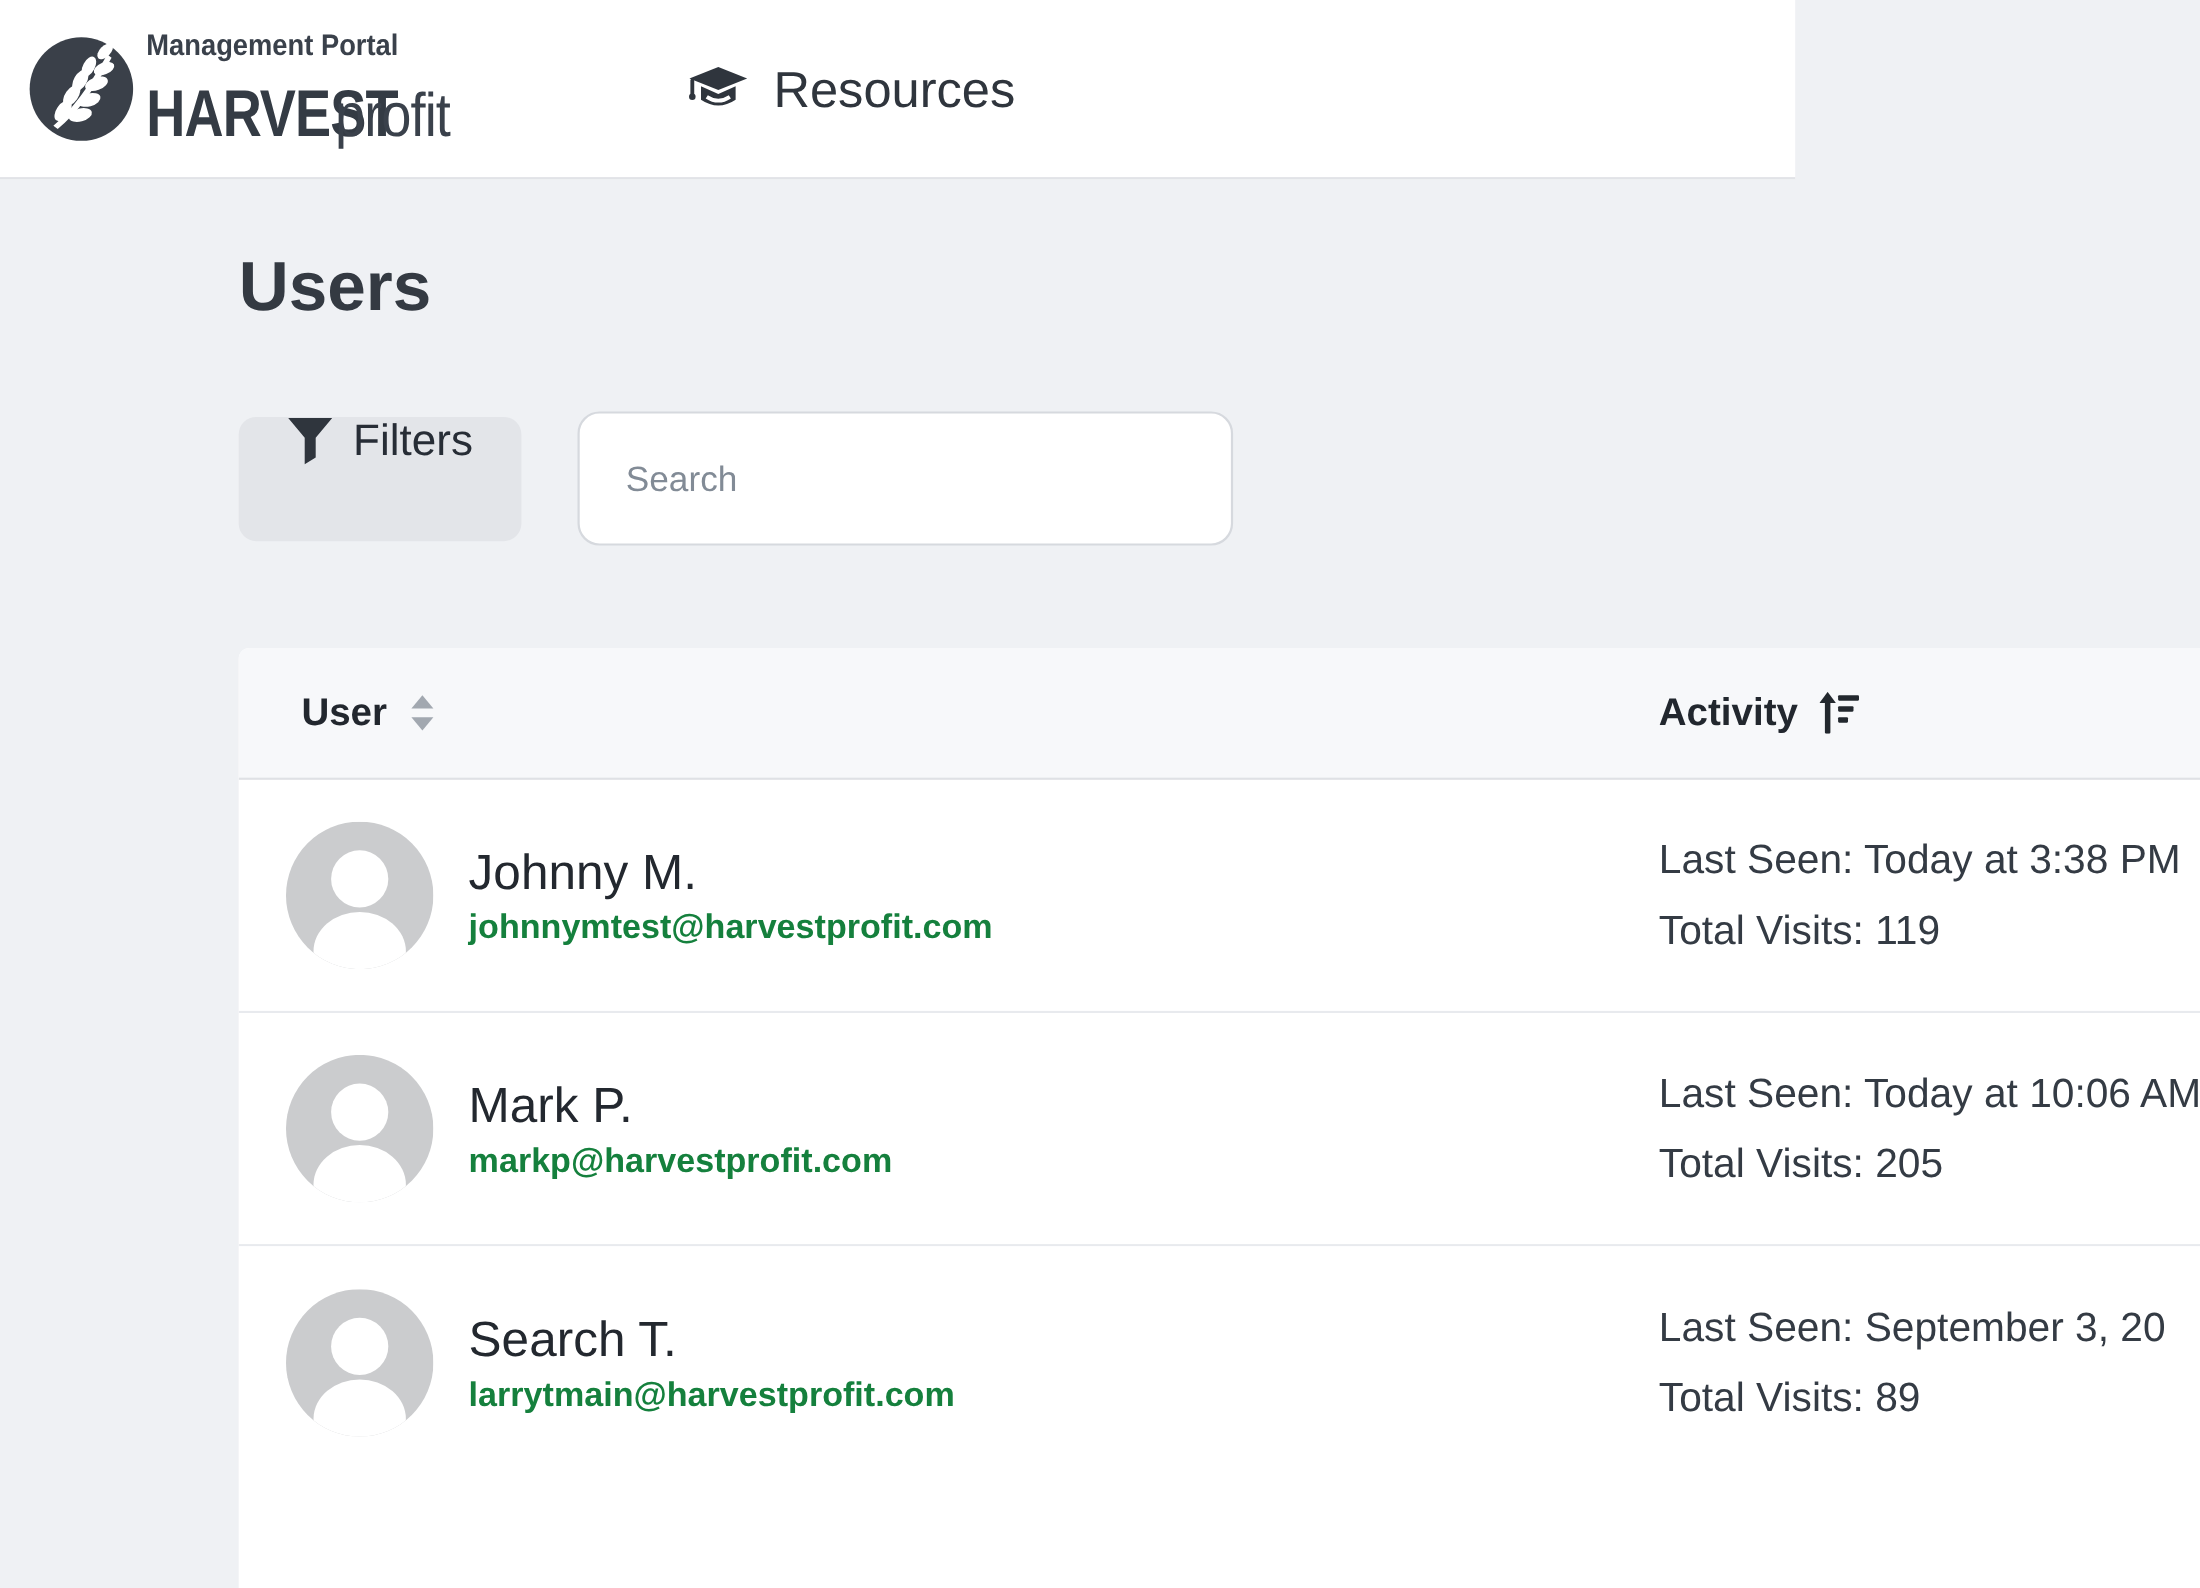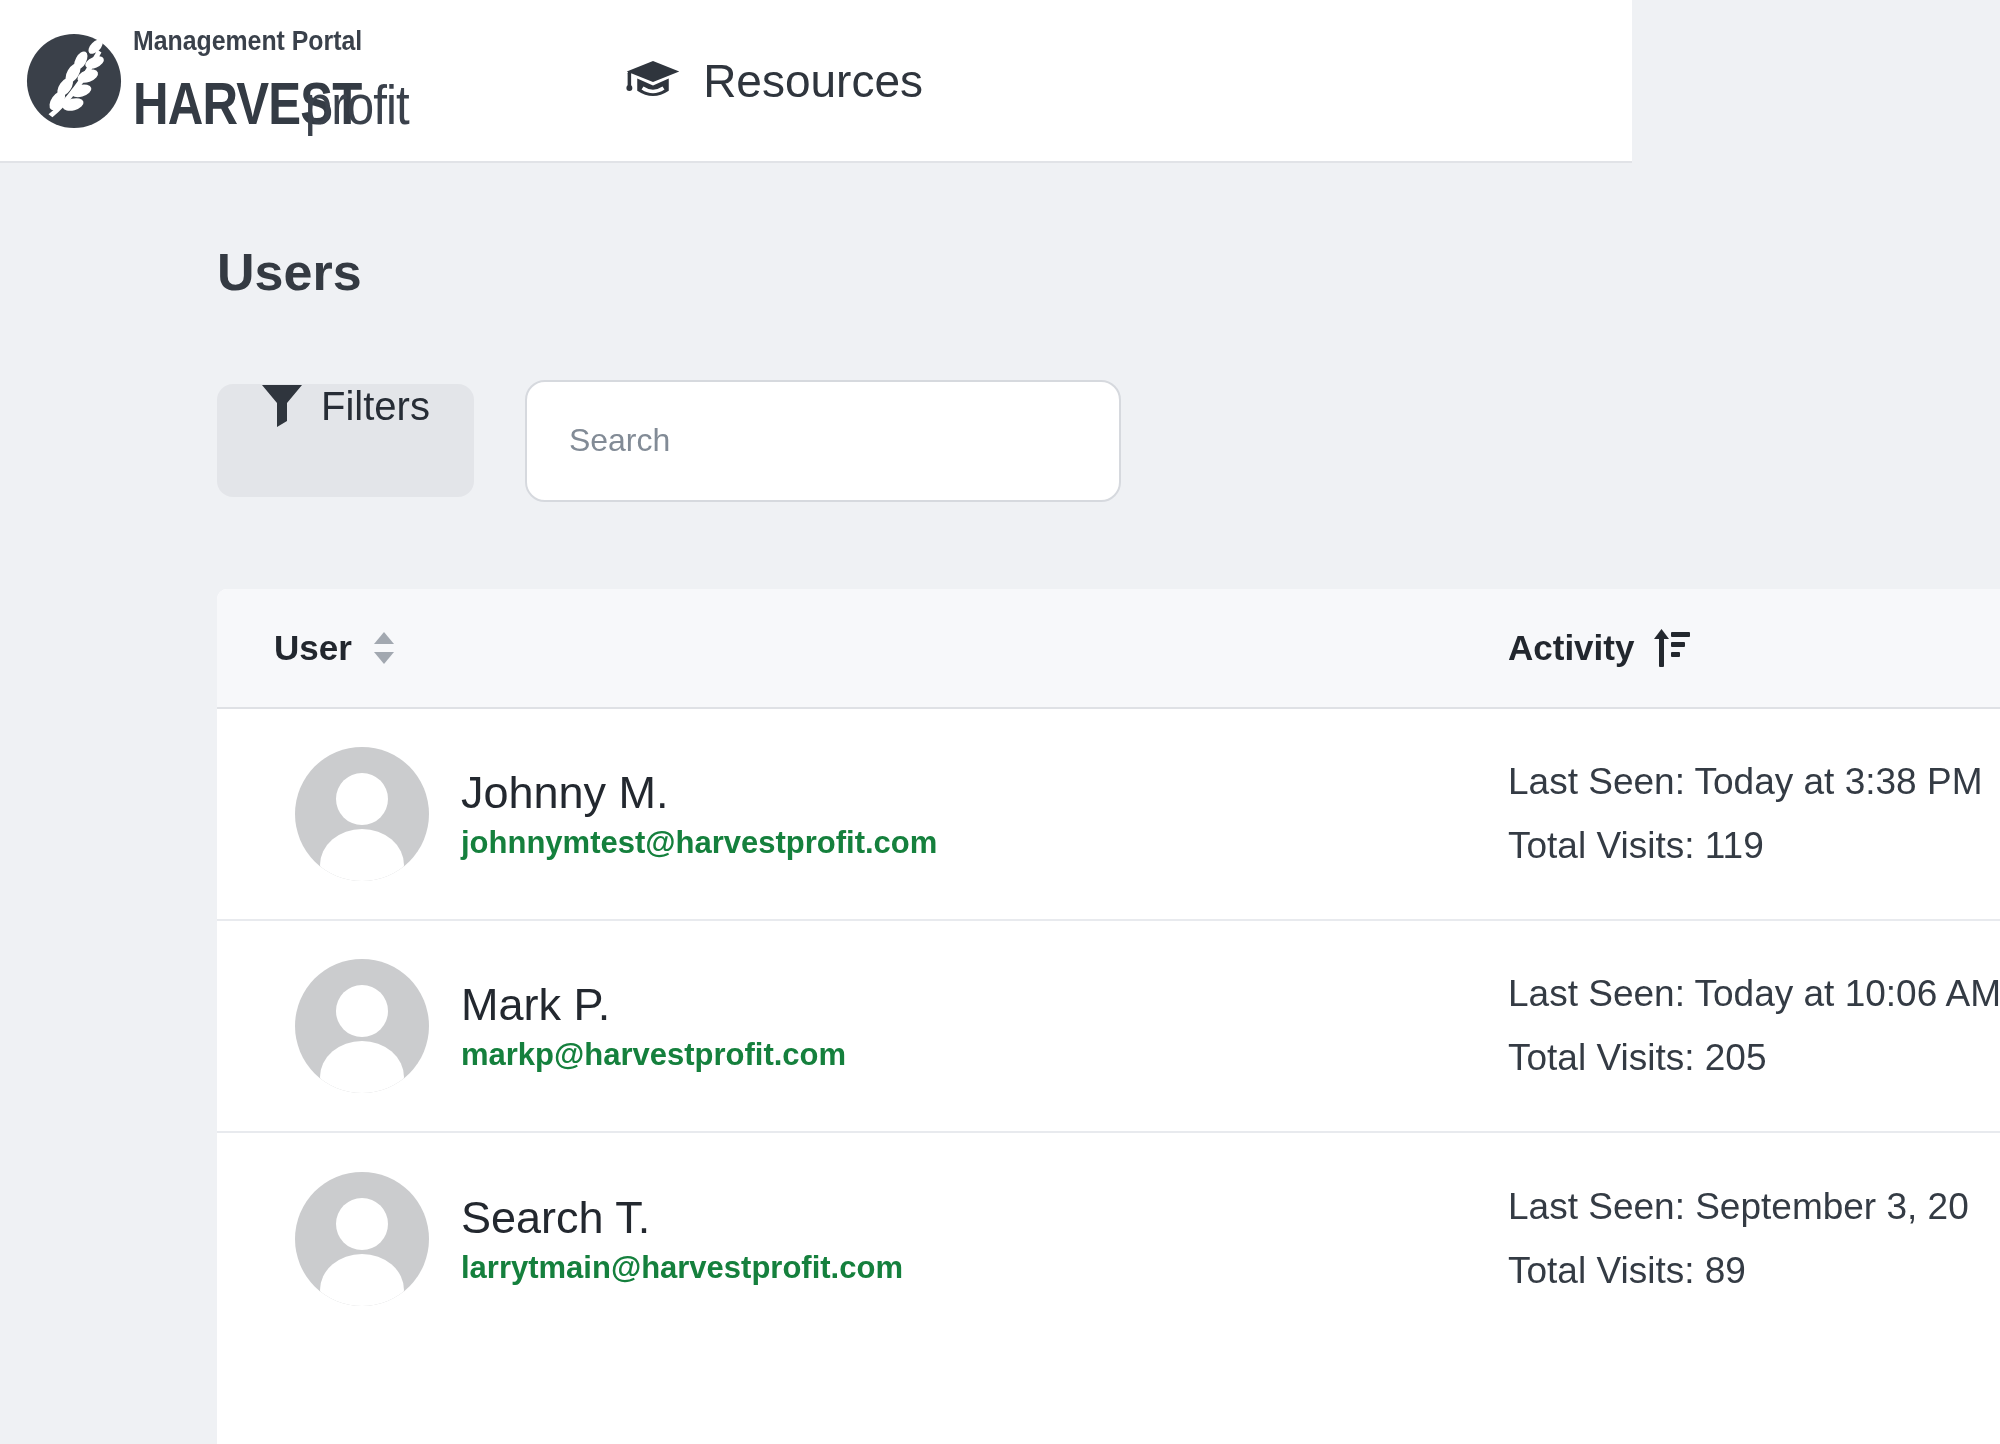--- a/index.html
+++ b/index.html
@@ -38,22 +38,22 @@
   }
   .nav-item {
     display: flex; align-items: center; margin-left: 95px; cursor: pointer;
   }
   .nav-item .nav-icon { width: 56px; height: 44px; }
   .nav-item .nav-label { font-size: 46px; color: #2f353d; margin-left: 22px; }
 
   
   .content { position: absolute; left: 0; top: 165px; width: 2000px; }
   .page-title {
-    margin: 80px 0 0 217px;
-    font-size: 52px; font-weight: 700; color: #343a42; line-height: 1.05;
+    margin: 63px 0 0 217px;
+    font-size: 63px; font-weight: 700; color: #343a42; line-height: 1.05;
   }
 
   .controls {
     margin: 80px 0 0 217px;
     display: flex; align-items: center;
   }
   .filters-btn {
     display: flex; 
     height: 113px; padding: 0 44px;
     background: #e3e5e9; border: none; border-radius: 16px;
@@ -91,21 +91,21 @@
   .th-label { font-size: 35px; font-weight: 700; color: #22272e; }
   .sort-carets { width: 24px; height: 34px; margin-left: 20px; }
   .sort-amount { width: 36px; height: 38px; margin-left: 20px; }
 
   .row {
     display: grid; grid-template-columns: 1291px auto;
     height: 212px; align-items: center;
     background: #ffffff;
   }
   .row.bordered { border-bottom: 2px solid #e8eaee; }
-  .user-cell { display: flex; align-items: center; padding-left: 78px; }
+  .user-cell { display: flex; align-items: center; padding-left: 43px; }
   .avatar { width: 134px; height: 134px; flex: 0 0 auto; }
   .user-info { margin-left: 32px; display: flex; flex-direction: column; }
   .user-name { font-size: 45px; font-weight: 500; color: #23282f; line-height: 1.15; }
   .user-email { font-size: 31px; font-weight: 700; color: #15803d; margin-top: 7px; }
   .activity-cell { font-size: 37px; color: #343b44; line-height: 64px; }
 </style>
 </head>
 <body>
 
 <header class="topbar">

